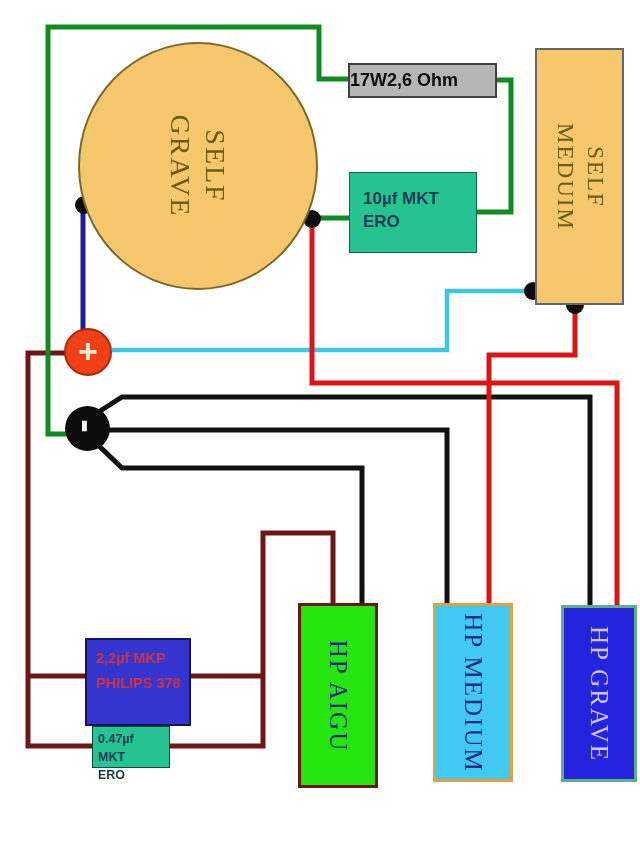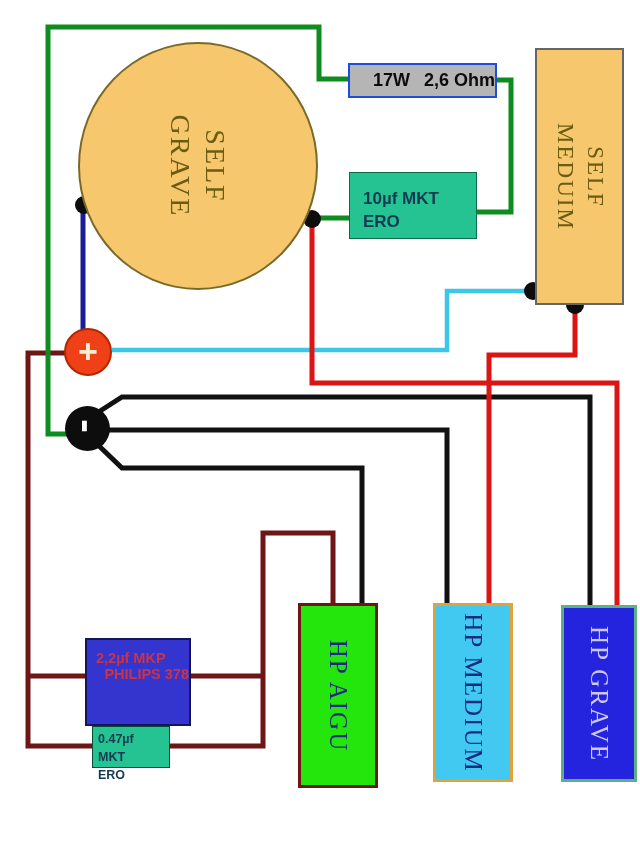--- a/index.html
+++ b/index.html
@@ -24,37 +24,37 @@
   .driver-circle{
     left:78px;top:42px;width:240px;height:248px;border-radius:50%;
     background:var(--c-driver-fill);border:2px solid #7a6a2a;
   }
   .driver-rect{
     left:535px;top:48px;width:89px;height:257px;
     background:var(--c-driver-fill);border:2px solid #666;
   }
   .resistor{
     left:348px;top:63px;width:149px;height:35px;
-    background:var(--c-resistor-fill);border:2px solid #1d4ed8;
-    display:flex;align-items:center;justify-content:flex-end;gap:14px;
+    background:var(--c-resistor-fill);border:2px solid #404040;
+    display:flex;align-items:center;justify-content:flex-start;
     font-weight:bold;font-size:18px;color:#0c0c0c;
   }
   .cap10{
-    left:349px;top:172px;width:128px;height:67px;
+    left:349px;top:172px;width:128px;height:81px;
     background:var(--c-cap-teal-fill);border:1px solid #0a6a4a;
     padding:15px 0 0 13px;font-weight:bold;font-size:17px;line-height:1.35;
     color:var(--c-cap-text-dark);
   }
   .capblue{
     left:85px;top:638px;width:106px;height:88px;
     background:var(--c-cap-blue-fill);border:2px solid #15155a;
     padding:10px 0 0 9px;font-weight:bold;font-size:14.5px;
     color:var(--c-cap-blue-text);
   }
-  .capblue .l2{text-align:right;}
+  .capblue .l2{margin-top:9px;}
   .capteal{
     left:92px;top:726px;width:78px;height:42px;
     background:var(--c-cap-teal-fill);border:1px solid #0a4a3a;
     padding:3px 8px 0 5px;font-weight:bold;font-size:12.5px;line-height:1.45;
     color:var(--c-cap-text-dark);
   }
   .hp{border-style:solid;border-width:3px;}
   .hp-aigu{left:298px;top:603px;width:80px;height:185px;
     background:var(--c-hp-aigu-fill);border-color:var(--c-hp-aigu-border);}
   .hp-medium{left:433px;top:603px;width:80px;height:179px;

